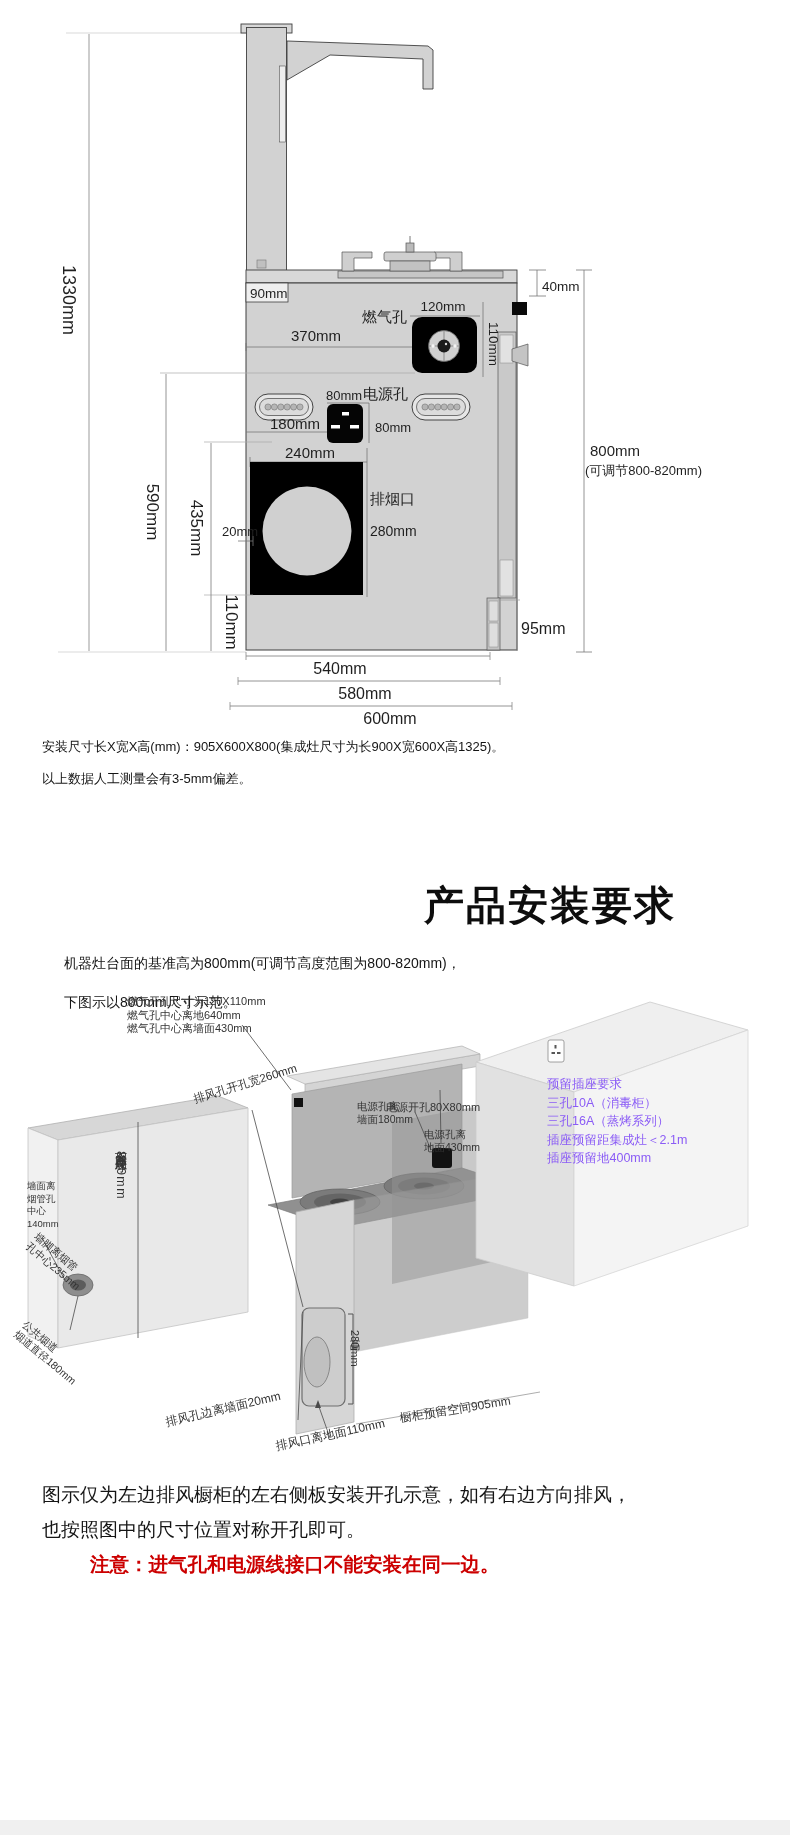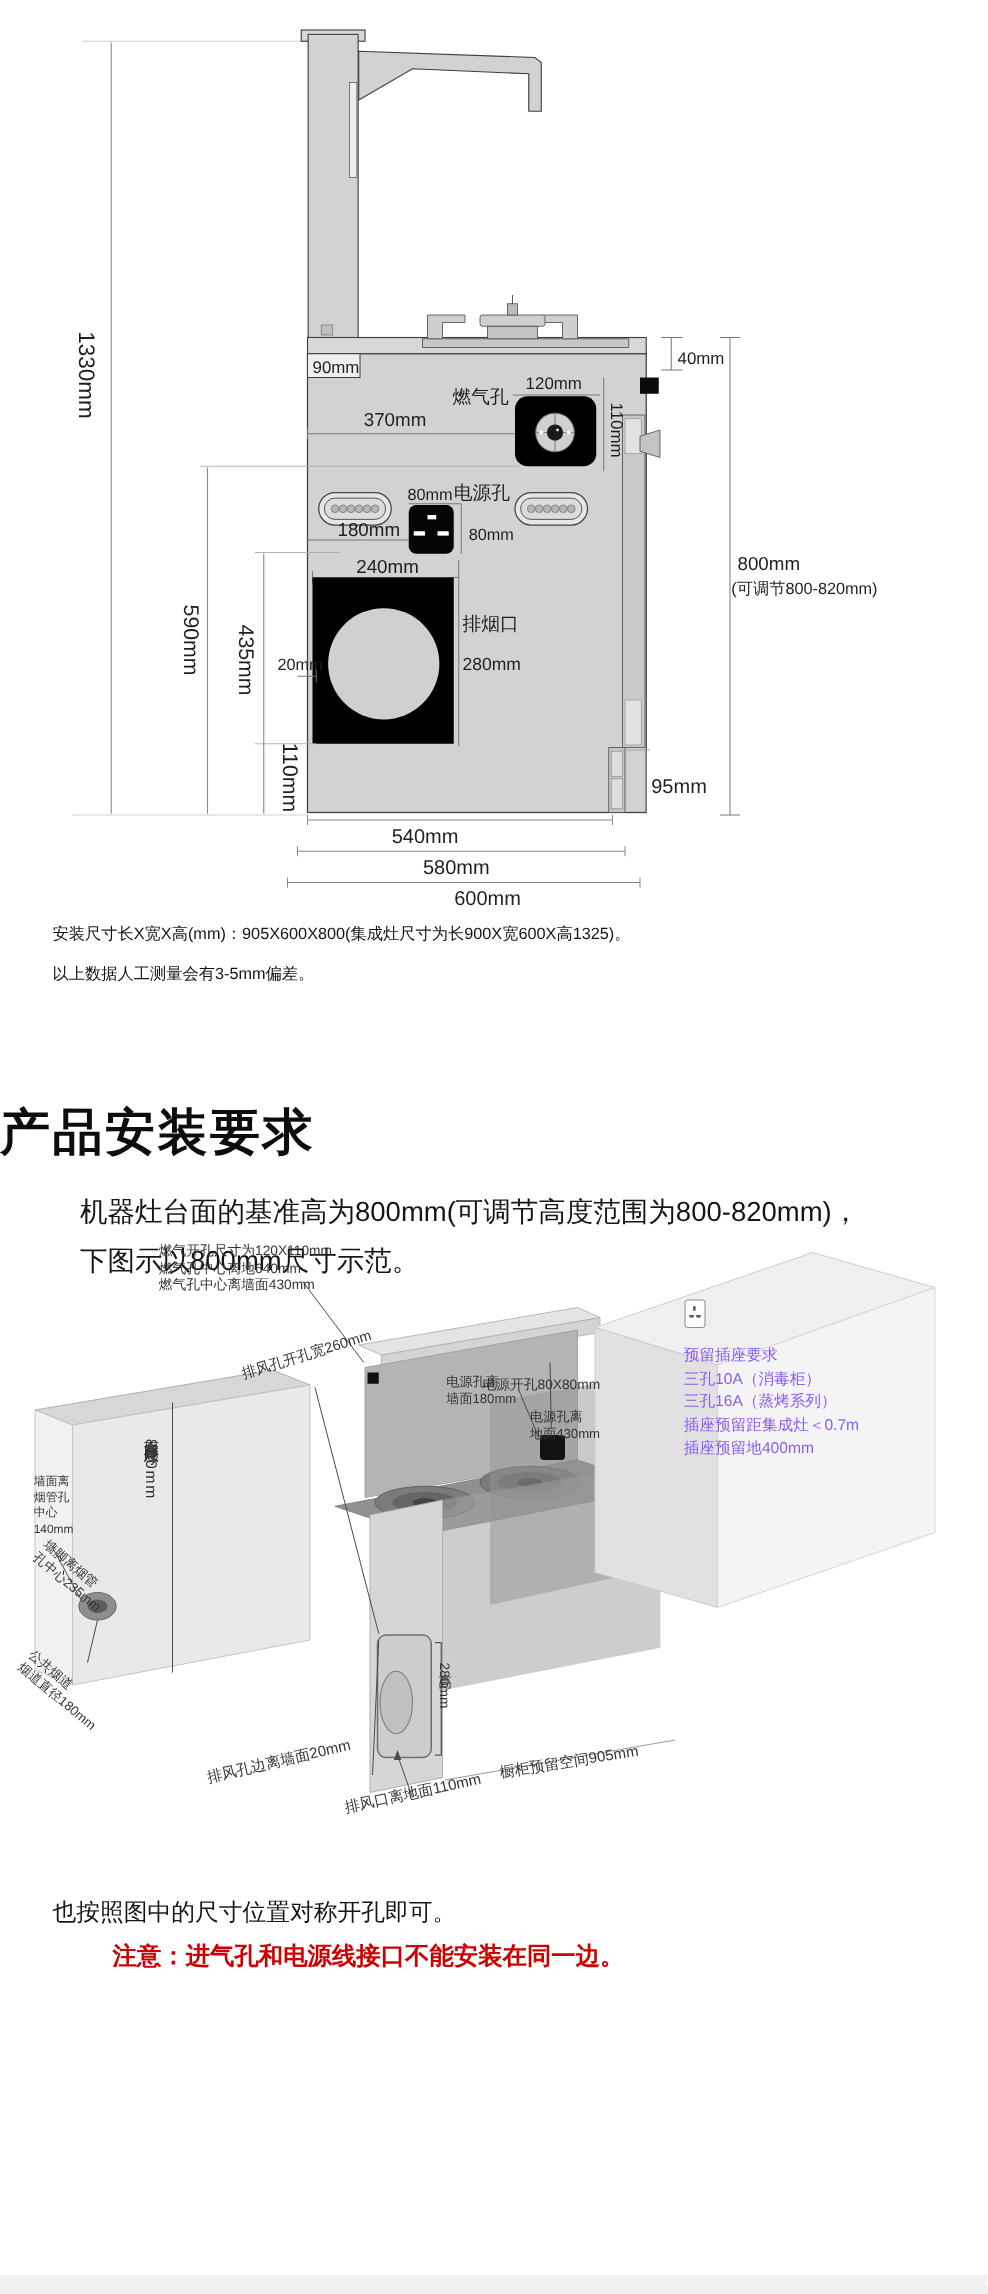--- a/index.html
+++ b/index.html
@@ -2,22 +2,22 @@
 <html><head>
 <meta charset="utf-8">
 <style>
   html,body{margin:0;padding:0;background:#fff;}
   .page{position:relative;width:790px;height:1835px;background:#ffffff;overflow:hidden;
         font-family:"Liberation Sans","DejaVu Sans",sans-serif;color:#1a1a1a;}
   svg{position:absolute;left:0;}
   svg text{fill:#1f1f1f;font-family:"Liberation Sans","DejaVu Sans",sans-serif;}
   .abs{position:absolute;}
   .caption-line{left:42px;font-size:13px;color:#141414;white-space:nowrap;}
-  .big-title{left:0;width:676px;top:878px;text-align:left;font-size:40px;font-weight:700;letter-spacing:2px;color:#0d0d0d;}
-  .intro-line{left:64px;font-size:22px;color:#151515;white-space:nowrap;}
+  .big-title{left:0;width:676px;top:878px;text-align:right;font-size:40px;font-weight:700;letter-spacing:2px;color:#0d0d0d;}
+  .intro-line{left:64px;font-size:14px;color:#151515;white-space:nowrap;}
   .footer-line{left:42px;font-size:19px;color:#151515;white-space:nowrap;}
   .warn-line{left:42px;font-size:19.5px;font-weight:700;white-space:nowrap;}
   .ann{position:absolute;color:#333;white-space:nowrap;}
   .ann div{white-space:nowrap;}
   .ann-gas{left:116px;top:995px;font-size:11px;line-height:13.5px;margin-left:11px;}
   .ann-vent-width{left:194px;top:1092px;font-size:11.5px;transform:rotate(-17deg);transform-origin:left center;}
   .ann-counter-height{left:112px;top:1142px;font-size:12.5px;writing-mode:vertical-rl;text-orientation:mixed;height:172px;letter-spacing:1.5px;}
   .ann-flue{left:28px;top:1318px;font-size:10.5px;line-height:13px;transform:rotate(40deg);transform-origin:left top;}
   .ann-wall140{left:27px;top:1180px;font-size:9.5px;line-height:12.5px;}
   .ann-corner{left:40px;top:1230px;font-size:10.5px;line-height:13px;transform:rotate(40deg);transform-origin:left top;}
@@ -284,21 +284,22 @@
     <div>墙面180mm</div>
   </div>
   <div class="ann ann-power-floor">
     <div>电源孔离</div>
     <div>地面430mm</div>
   </div>
   <div class="ann ann-socket">
     <div>预留插座要求</div>
     <div>三孔10A（消毒柜）</div>
     <div>三孔16A（蒸烤系列）</div>
-    <div>插座预留距集成灶＜0.7m</div>
+    <div>插座预留距集成灶＜2.1m</div>
     <div>插座预留地400mm</div>
   </div>
 
+  <div class="abs footer-line" style="top:1482px">图示仅为左边排风橱柜的左右侧板安装开孔示意，如有右边方向排风，</div>
   <div class="abs footer-line" style="top:1517px">也按照图中的尺寸位置对称开孔即可。</div>
   <div class="abs warn-line" style="top: 1551px; color: rgb(204, 0, 0); margin-left: 48px;">注意：进气孔和电源线接口不能安装在同一边。</div>
 
   <div class="abs bottom-strip"></div>
 </div>
 
 </body></html>

